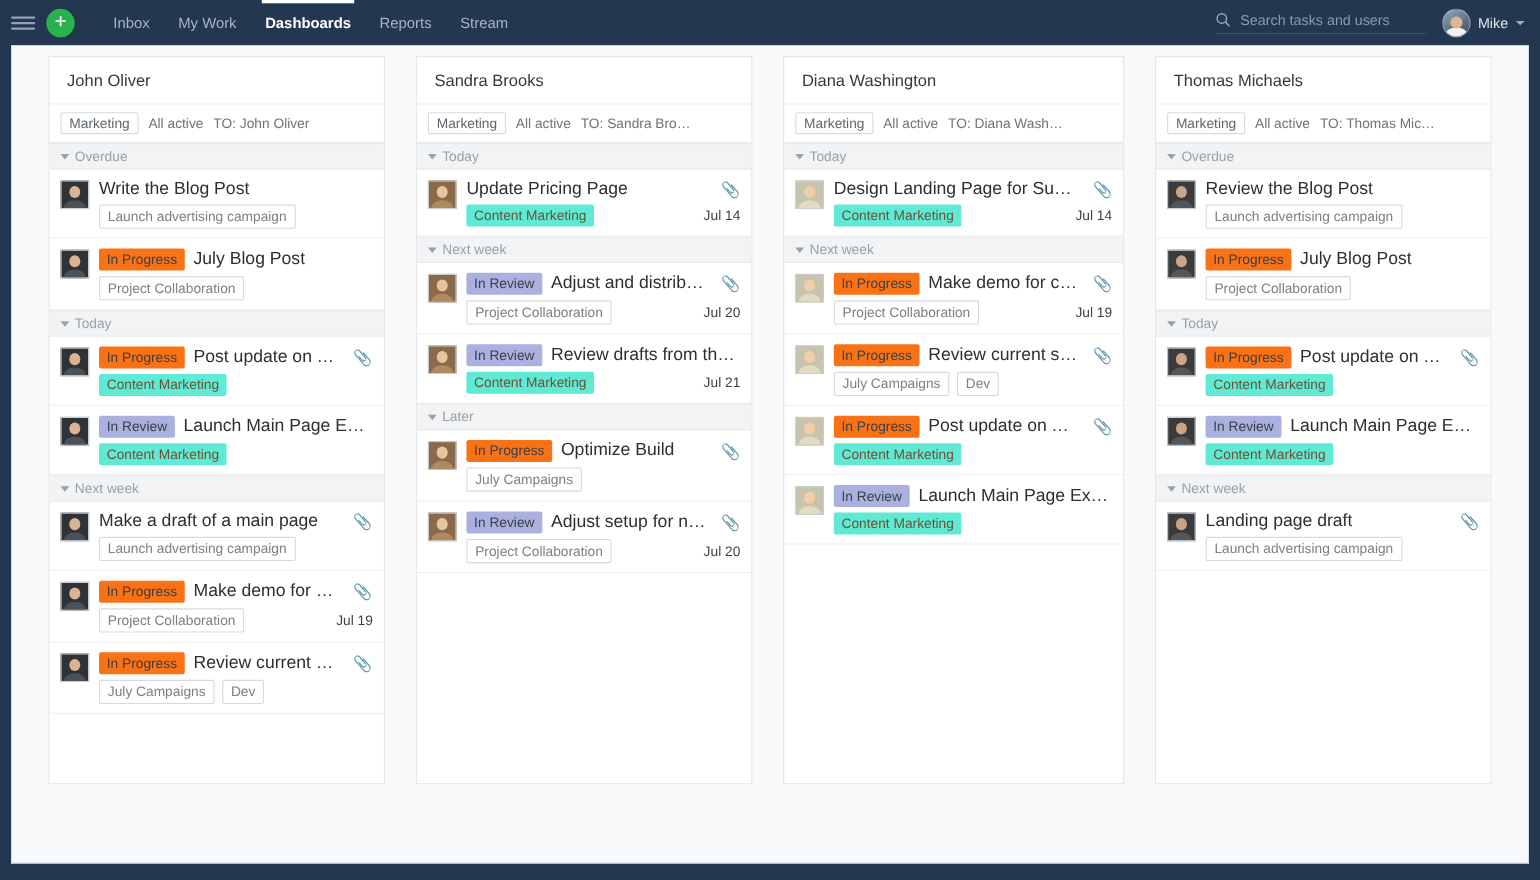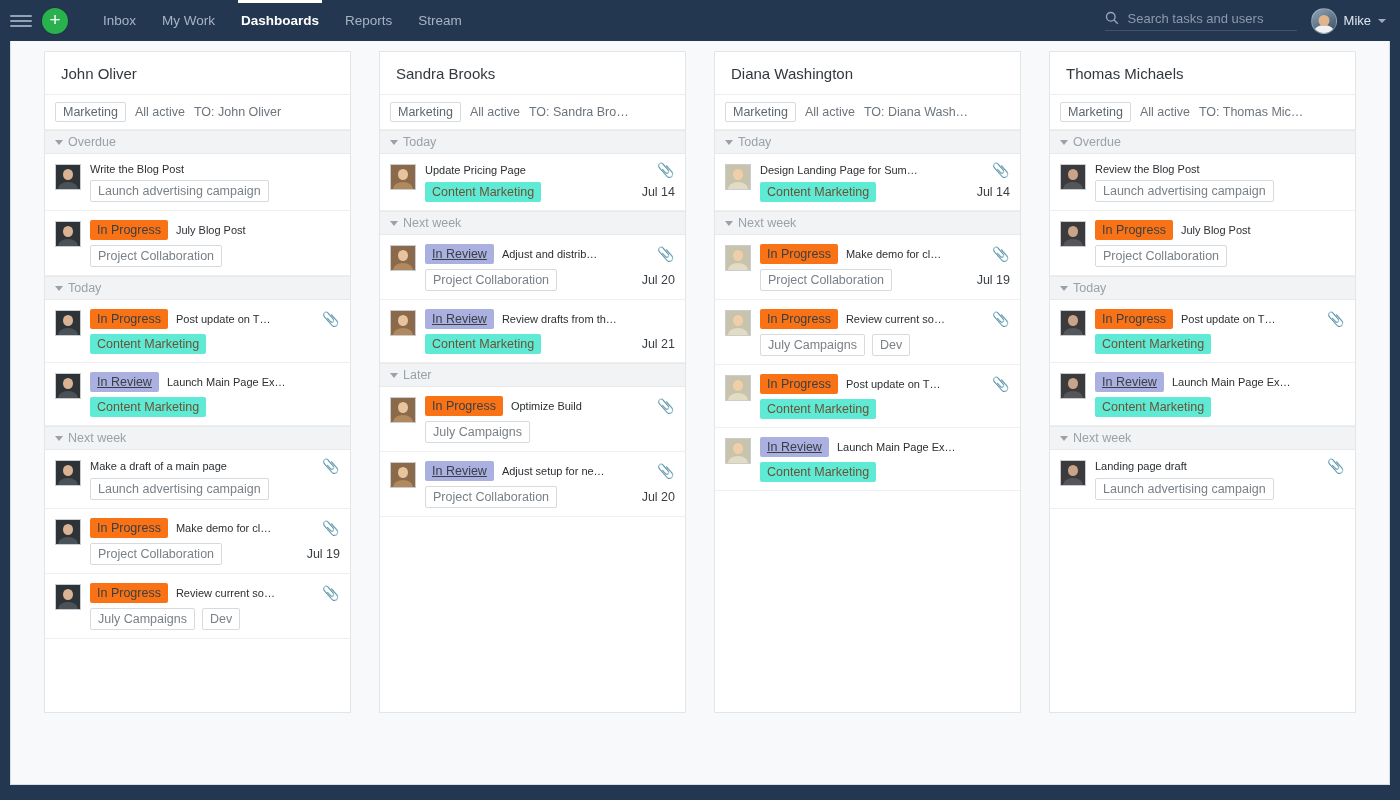--- a/index.html
+++ b/index.html
@@ -166,23 +166,23 @@
   .av-thomas .head { background:#c9a489; }
   .av-thomas .body { background:#55565a; }
 
   .tbody { flex: 1; min-width: 0; }
   .trow1 { display: flex; align-items: center; gap: 8px; min-width: 0; }
   .badge {
     font-size: 12.5px; padding: 2px 7px; border-radius: 2px; flex: none;
     color: #3a3f44; line-height: 16px;
   }
   .badge.progress { background: #f97316; }
-  .badge.review   { background: #aab0e0; text-decoration: underline; }
+  .badge.review   { background: #aab0e0; }
   .ttitle {
-    font-size: 11px; color: #2b2f33; white-space: nowrap;
+    font-size: 16px; color: #2b2f33; white-space: nowrap;
     overflow: hidden; text-overflow: ellipsis; min-width: 0; text-align: center;
   }
   .clip {
     flex: none; margin-left: auto; padding-left: 6px;
     color: #a9aeb3; font-size: 14px; line-height: 14px;
   }
   .trow2 { display: flex; align-items: center; gap: 7px; margin-top: 5px; min-width: 0; }
   .tag {
     font-size: 12.5px; padding: 2px 7px; border-radius: 2px; line-height: 16px;
     white-space: nowrap;

